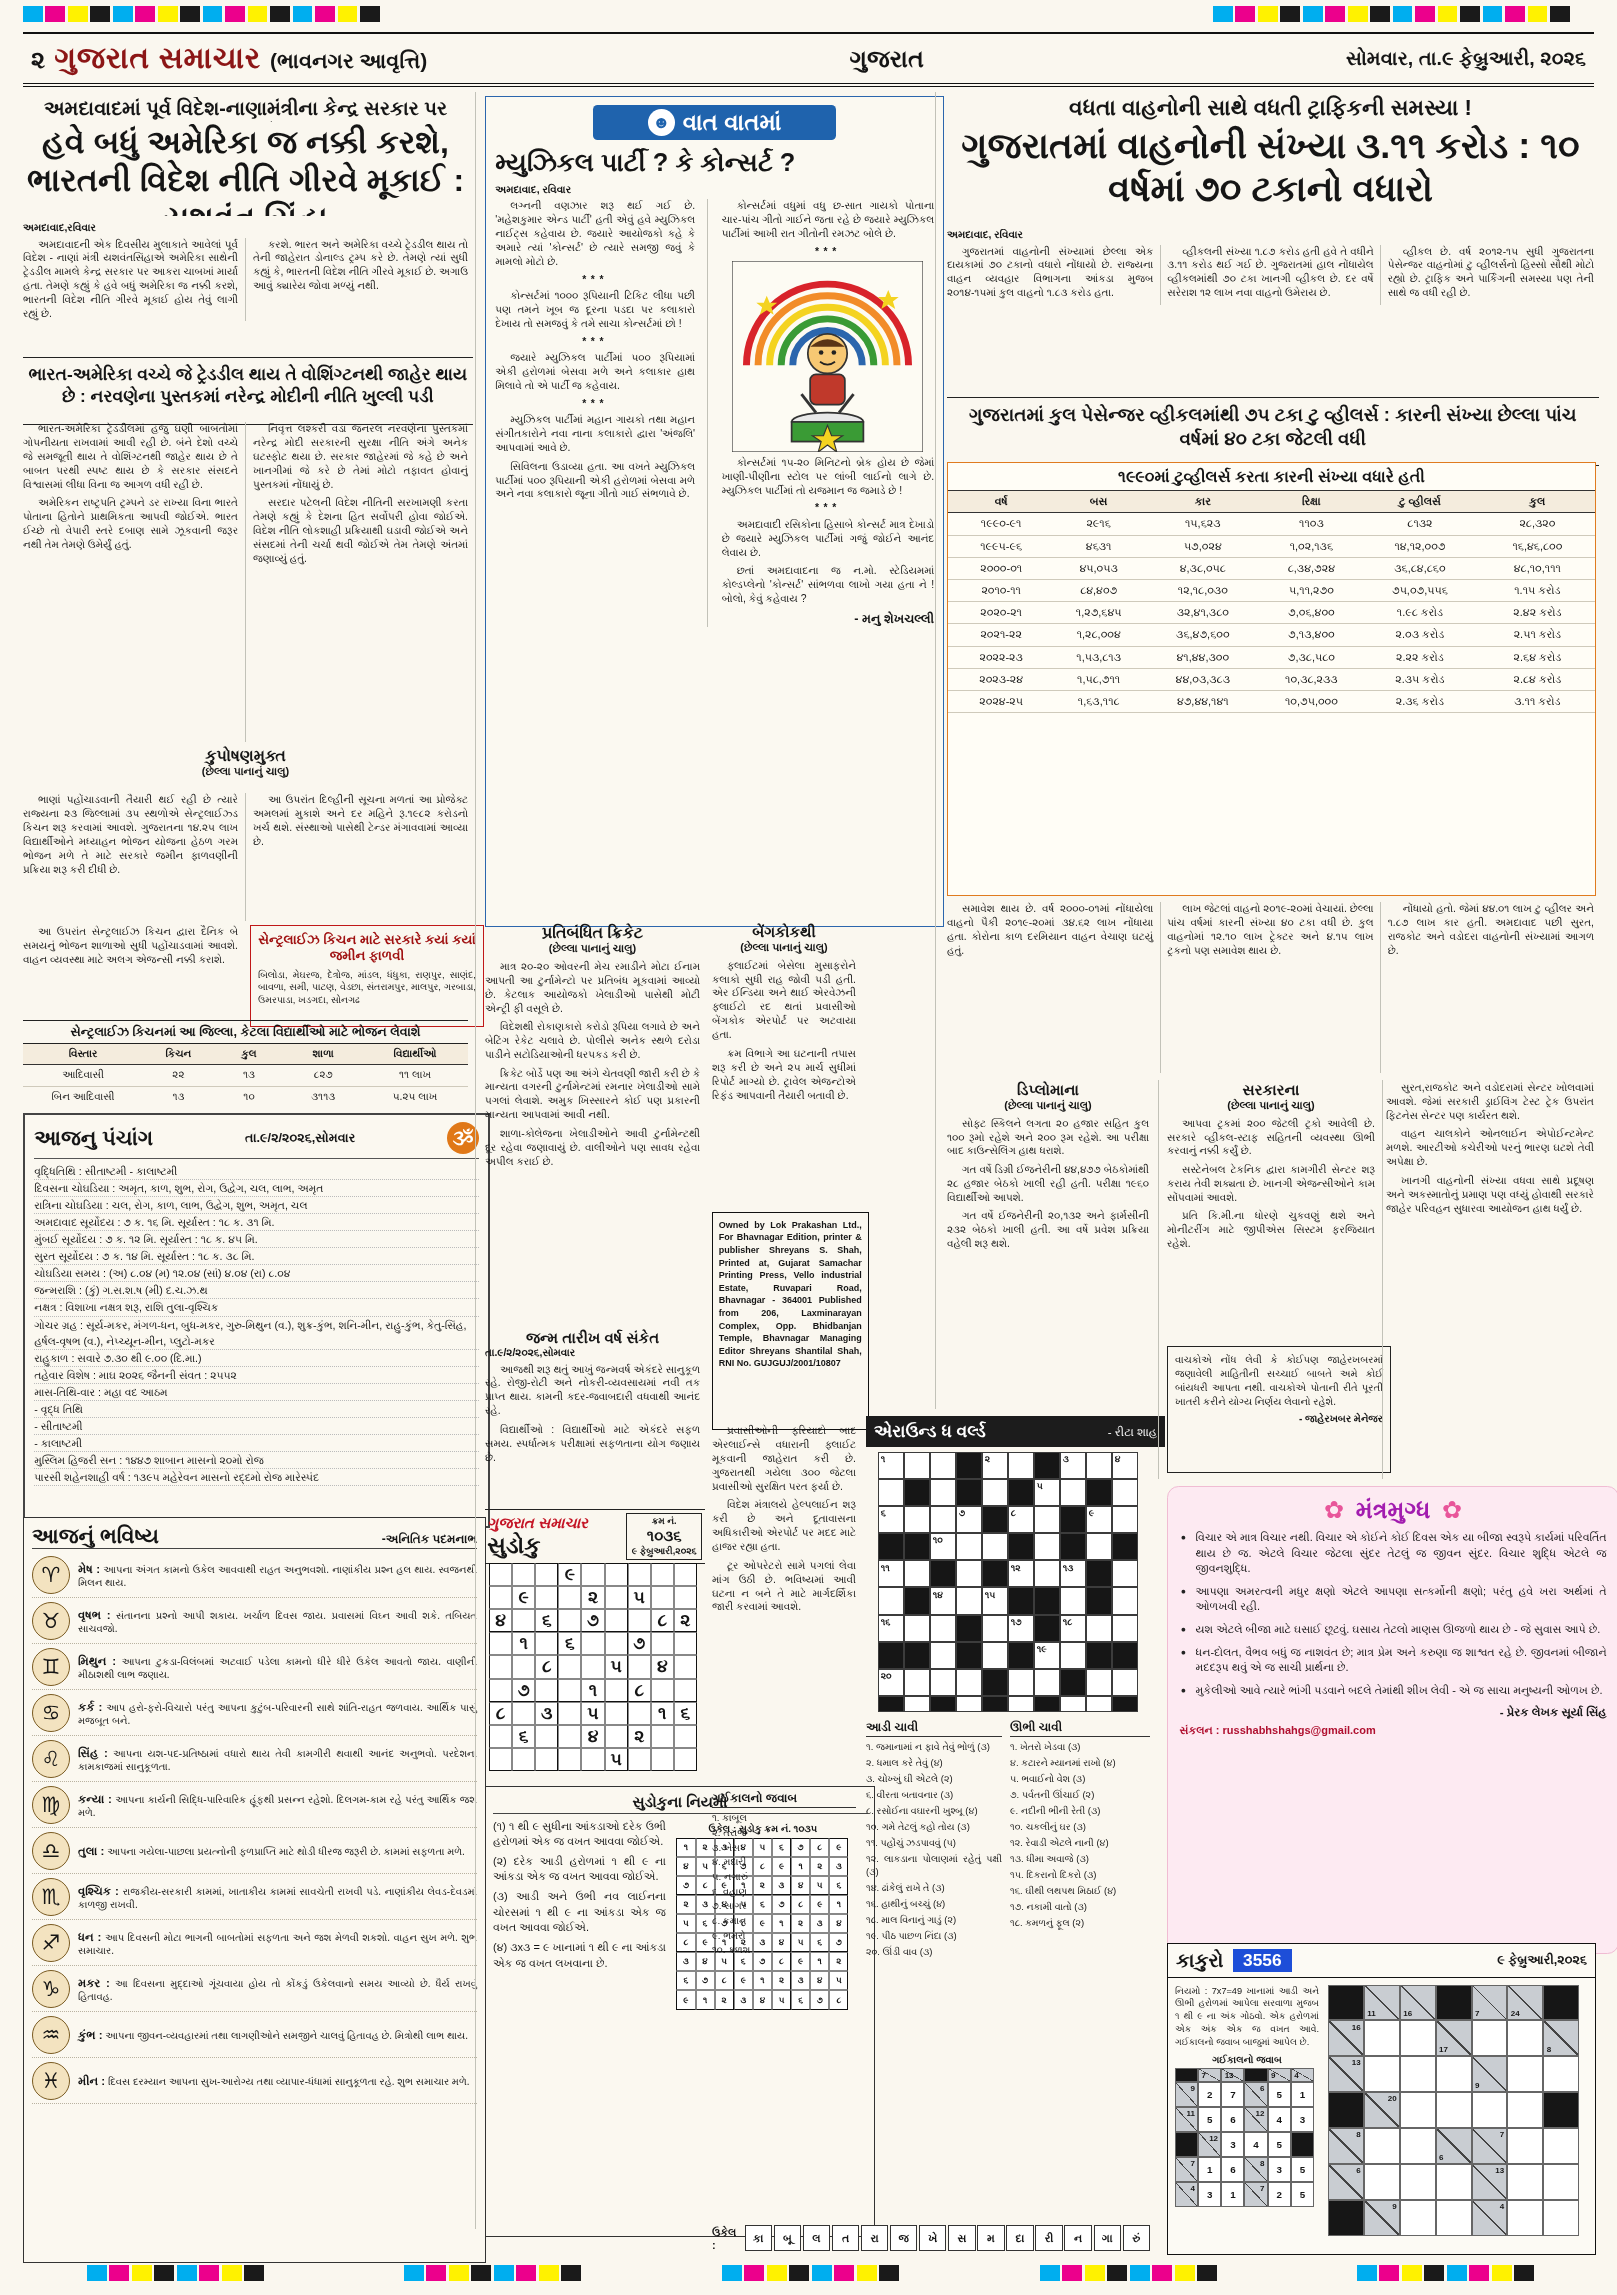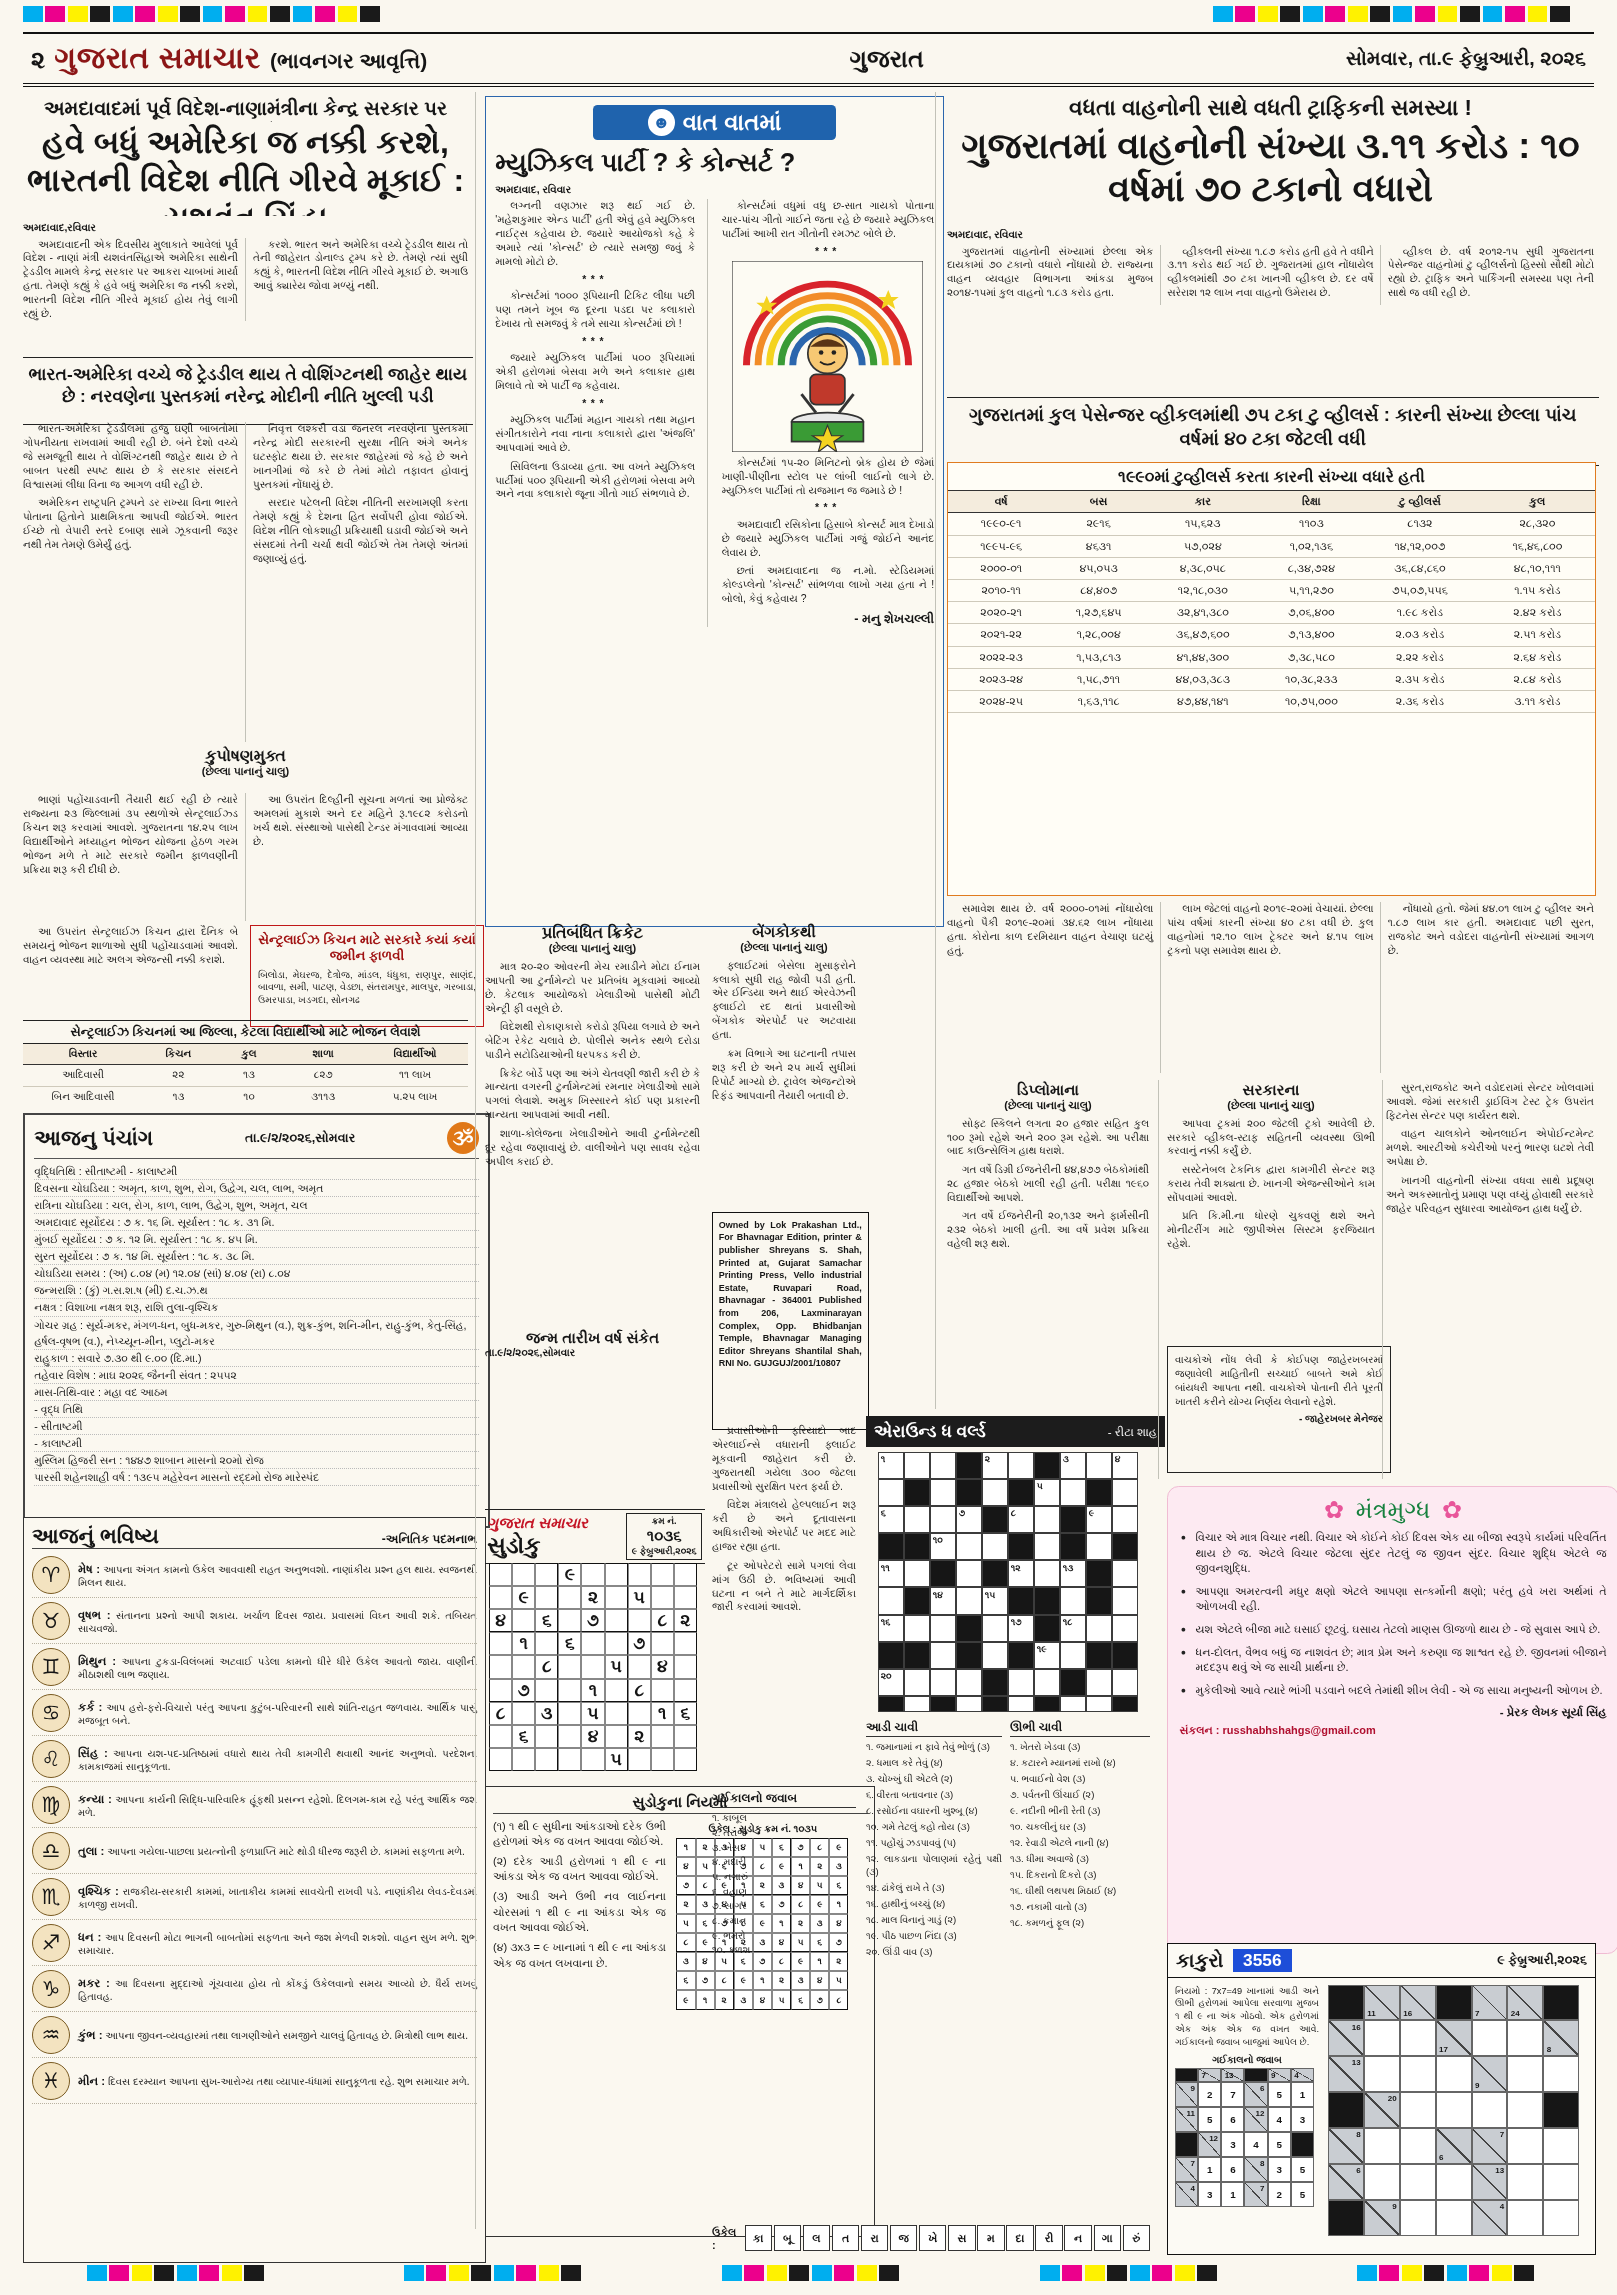--- a/index.html
+++ b/index.html
@@ -78,21 +78,21 @@
   .vaat-cols .col:first-child{border-right:0.6px solid #c2c2b8;padding-right:11.6px;}
   .vaat-sig{text-align:right;font-weight:bold;font-size:12.7px;margin-top:5.8px;}
   
   .owned{border:1.7px solid #111;padding:5.8px;font-size:9px;line-height:1.4;font-weight:bold;text-align:justify;}
   
   .notice{border:1.2px solid #222;padding:5.8px 7px;font-size:10px;line-height:1.4;text-align:justify;}
   .notice-sig{text-align:right;font-weight:bold;margin-top:3.5px;}
   
   .mantra{background:#fdeaf2;border:1.2px solid #f0bcd3;border-radius:11.6px;padding:9.2px 11.6px;}
   .mantra-head{display:flex;align-items:center;justify-content:center;gap:11.6px;margin-bottom:5.8px;}
-  .mantra-title{font-size:24px;font-weight:normal;color:#15803d;}
+  .mantra-title{font-size:24px;font-weight:bold;color:#a21caf;}
   .lotus{color:#e8559a;font-size:24px;}
   .mantra-item{font-size:11px;line-height:1.42;text-align:justify;margin-bottom:7px;padding-left:16px;position:relative;}
   .mantra-item::before{content:"●";position:absolute;left:1.2px;top:1.2px;font-size:8.7px;color:#222;}
   .mantra-sig{text-align:right;font-weight:bold;font-size:11.6px;}
   .mantra-compile{color:#b01030;font-weight:bold;font-size:11px;margin-top:4.6px;}
   
   .sud-brandrow{display:flex;align-items:center;justify-content:space-between;border-top:1.7px solid #222;border-bottom:1.2px solid #222;padding:3.5px 2.3px;}
   .sud-brand{color:#c41425;font-weight:900;font-size:15px;font-style:italic;}
   .sud-word{font-size:23px;font-weight:900;}
   .sud-serial{border:1.2px solid #222;padding:1.2px 4.6px;text-align:center;font-size:9.2px;font-weight:bold;line-height:1.25;}
@@ -437,20 +437,24 @@
       <div class="para">માત્ર ૨૦-૨૦ ઓવરની મેચ રમાડીને મોટા ઈનામ આપતી આ ટુર્નામેન્ટો પર પ્રતિબંધ મૂકવામાં આવ્યો છે. કેટલાક આયોજકો ખેલાડીઓ પાસેથી મોટી એન્ટ્રી ફી વસૂલે છે.</div>
       <div class="para">વિદેશથી રોકાણકારો કરોડો રૂપિયા લગાવે છે અને બેટિંગ રેકેટ ચલાવે છે. પોલીસે અનેક સ્થળે દરોડા પાડીને સટોડિયાઓની ધરપકડ કરી છે.</div>
       <div class="para">ક્રિકેટ બોર્ડે પણ આ અંગે ચેતવણી જારી કરી છે કે માન્યતા વગરની ટુર્નામેન્ટમાં રમનાર ખેલાડીઓ સામે પગલાં લેવાશે. અમુક ખિસ્સારને કોઈ પણ પ્રકારની માન્યતા આપવામાં આવી નથી.</div>
       <div class="para">શાળા-કોલેજના ખેલાડીઓને આવી ટુર્નામેન્ટથી દૂર રહેવા જણાવાયું છે. વાલીઓને પણ સાવધ રહેવા અપીલ કરાઈ છે.</div>
     </div>
 </div>
 
 <div class="blk" style="left:485px;top:1329px;width:215px;height:177px;">
   <div class="sec-head" style="font-size:15px;">જન્મ તારીખ વર્ષ સંકેત</div>
   <div class="dateline" style="font-size:10.4px;">તા.૯/૨/૨૦૨૬,સોમવાર</div>
+  <div>
+      <div class="para">આજથી શરૂ થતું આખું જન્મવર્ષ એકંદરે સાનુકૂળ રહે. રોજી-રોટી અને નોકરી-વ્યવસાયમાં નવી તક પ્રાપ્ત થાય. કામની કદર-જવાબદારી વધવાથી આનંદ રહે.</div>
+      <div class="para">વિદ્યાર્થીઓ : વિદ્યાર્થીઓ માટે એકંદરે સફળ સમય. સ્પર્ધાત્મક પરીક્ષામાં સફળતાના યોગ જણાય છે.</div>
+    </div>
 </div>
 
 <div class="blk sud-brandrow" style="left:485px;top:1509px;width:215px;height:46px;">
   <div>
     <div class="sud-brand">ગુજરાત સમાચાર</div>
     <div class="sud-word">સુડોકુ</div>
   </div>
   <div class="sud-serial">
     <div>ક્રમ નં.</div>
     <div style="font-size:15px;">૧૦૩૬</div>

